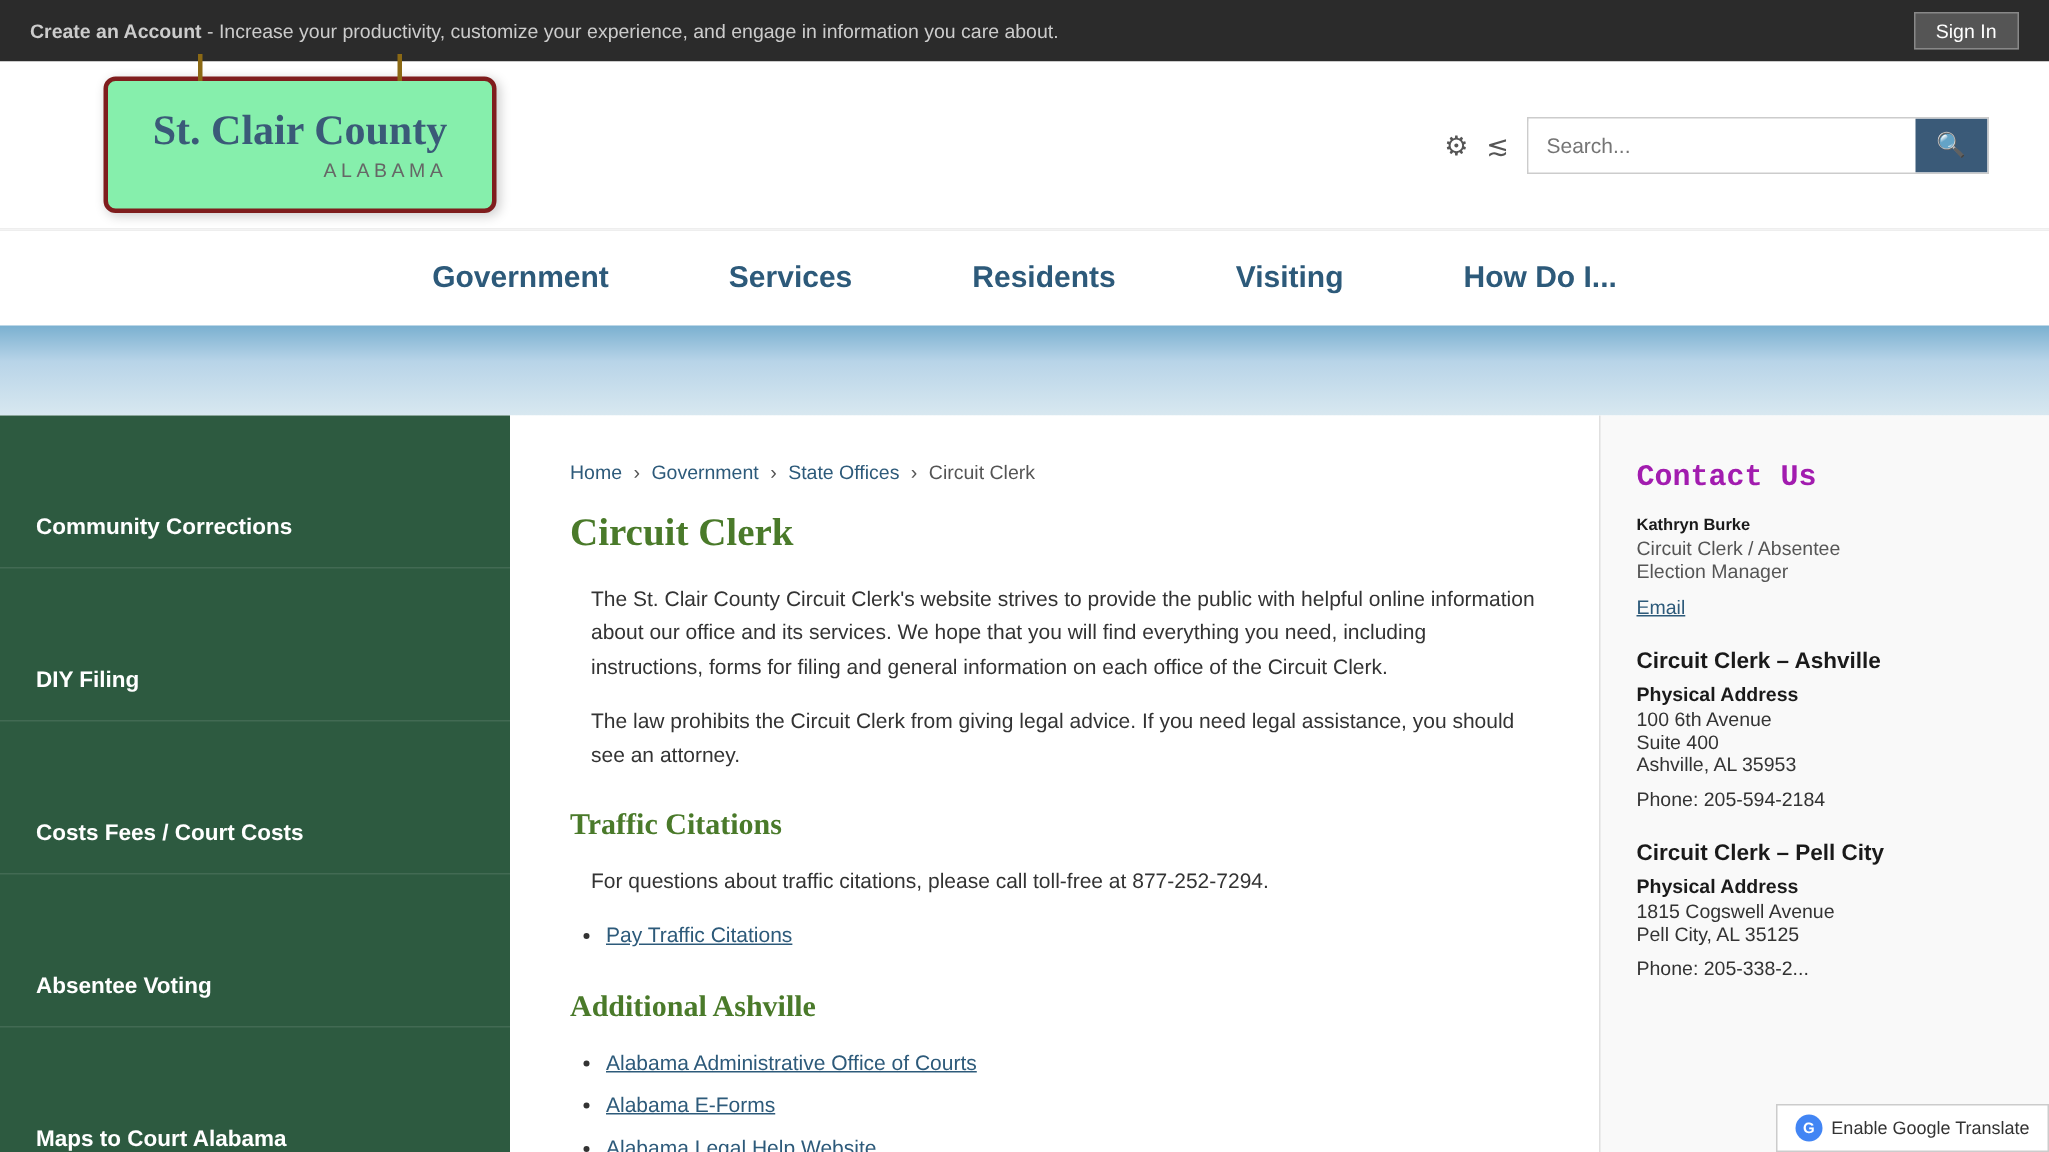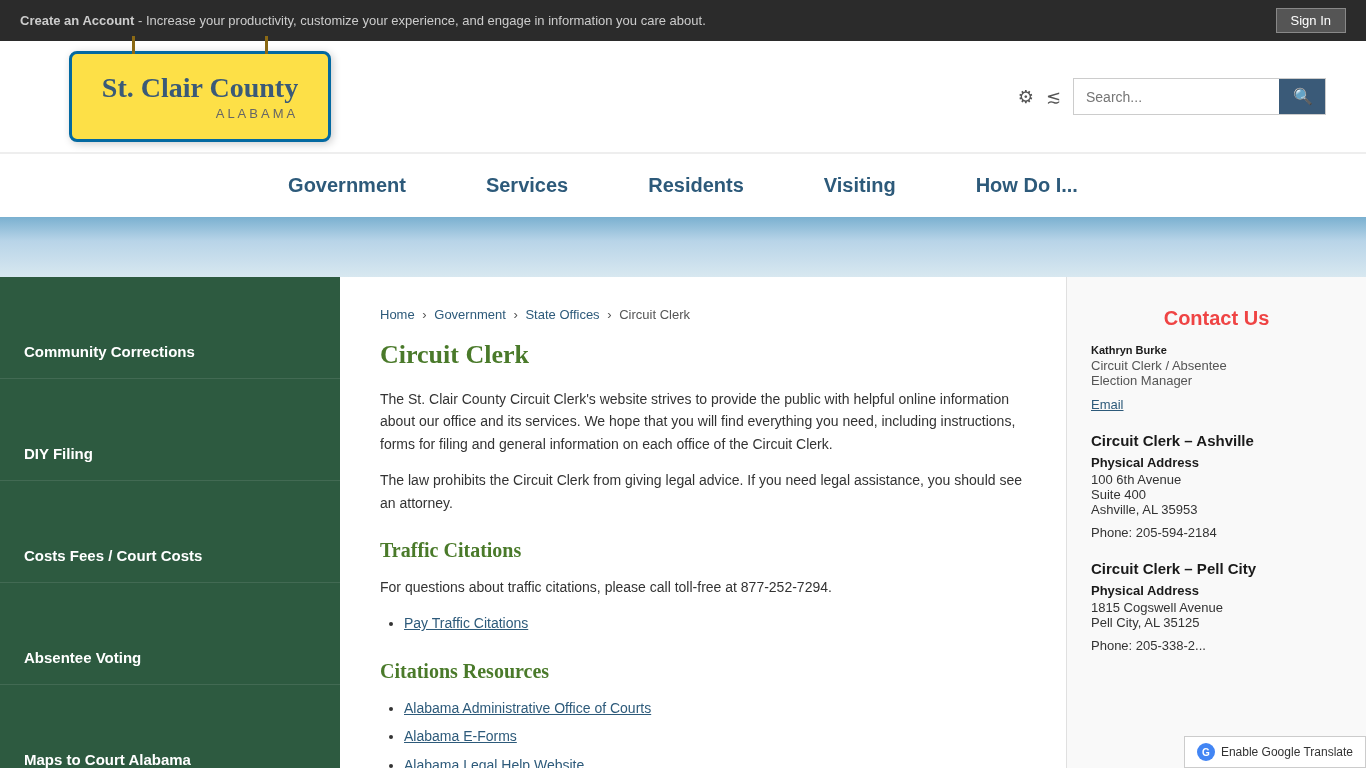--- a/index.html
+++ b/index.html
@@ -35,22 +35,22 @@
     }
     .logo-area {
       display: flex;
       align-items: center;
     }
     .logo-box {
       text-align: center;
       width: 320px;
     }
     .logo-box .logo-sign {
-      background: #fde047;
-      border: 3px solid #0369a1;
+      background: #86efac;
+      border: 3px solid #7f1d1d;
       border-radius: 8px;
       padding: 18px 30px;
       display: inline-block;
       position: relative;
       box-shadow: 2px 2px 8px rgba(0,0,0,0.2);
     }
     .logo-box .logo-sign::before,
     .logo-box .logo-sign::after {
       content: '';
       position: absolute;
@@ -90,21 +90,21 @@
       border: none;
       cursor: pointer;
       color: #555;
       font-size: 18px;
     }
     .search-bar {
       display: flex;
       align-items: center;
       border: 1px solid #ccc;
       overflow: hidden;
-      width: 253px;
+      width: 308px;
     }
     .search-input {
       flex: 1;
       border: none;
       padding: 8px 12px;
       font-size: 14px;
       outline: none;
       color: #999;
     }
     .search-btn {
@@ -205,21 +205,21 @@
       font-size: 26px;
       font-weight: bold;
       margin-bottom: 18px;
       font-family: Georgia, serif;
     }
     .content-body {
       font-size: 14px;
       line-height: 1.6;
       color: #333;
     }
-    .content-body p { margin-bottom: 14px; }
+    .content-body p { margin-bottom: 14px; margin-left: 14px; }
     .section-title {
       color: #4a7a2a;
       font-size: 20px;
       font-weight: bold;
       margin: 20px 0 10px;
       font-family: Georgia, serif;
     }
     .content-body ul {
       margin-left: 24px;
       margin-bottom: 14px;
@@ -230,24 +230,23 @@
     
     .right-panel {
       width: 300px;
       padding: 30px 24px;
       background: #f9f9f9;
       border-left: 1px solid #e0e0e0;
       flex-shrink: 0;
     }
     .contact-section h2 {
       font-size: 20px;
-      color: #ef4444;
+      color: #a21caf;
       margin-bottom: 14px;
-      font-family: Liberation Sans, sans-serif;
-      text-align: center;
+      font-family: Liberation Mono, monospace;
     }
     .contact-name {
       font-size: 11px;
       font-weight: bold;
       color: #1a1a1a;
       margin-bottom: 2px;
     }
     .contact-title {
       font-size: 13px;
       color: #555;
@@ -380,21 +379,21 @@
       <p>The law prohibits the Circuit Clerk from giving legal advice. If you need legal assistance, you should see an attorney.</p>
 
       <h2 class="section-title">Traffic Citations</h2>
       <p>For questions about traffic citations, please call toll-free at 877-252-7294.</p>
       <ul>
         <li>
           <a href="#">Pay Traffic Citations</a>
         </li>
       </ul>
 
-      <h2 class="section-title">Citations Resources</h2>
+      <h2 class="section-title">Additional Ashville</h2>
       <ul>
         <li>
           <a href="#">Alabama Administrative Office of Courts</a>
         </li>
         <li>
           <a href="#">Alabama E-Forms</a>
         </li>
         <li>
           <a href="#">Alabama Legal Help Website</a>
         </li>

